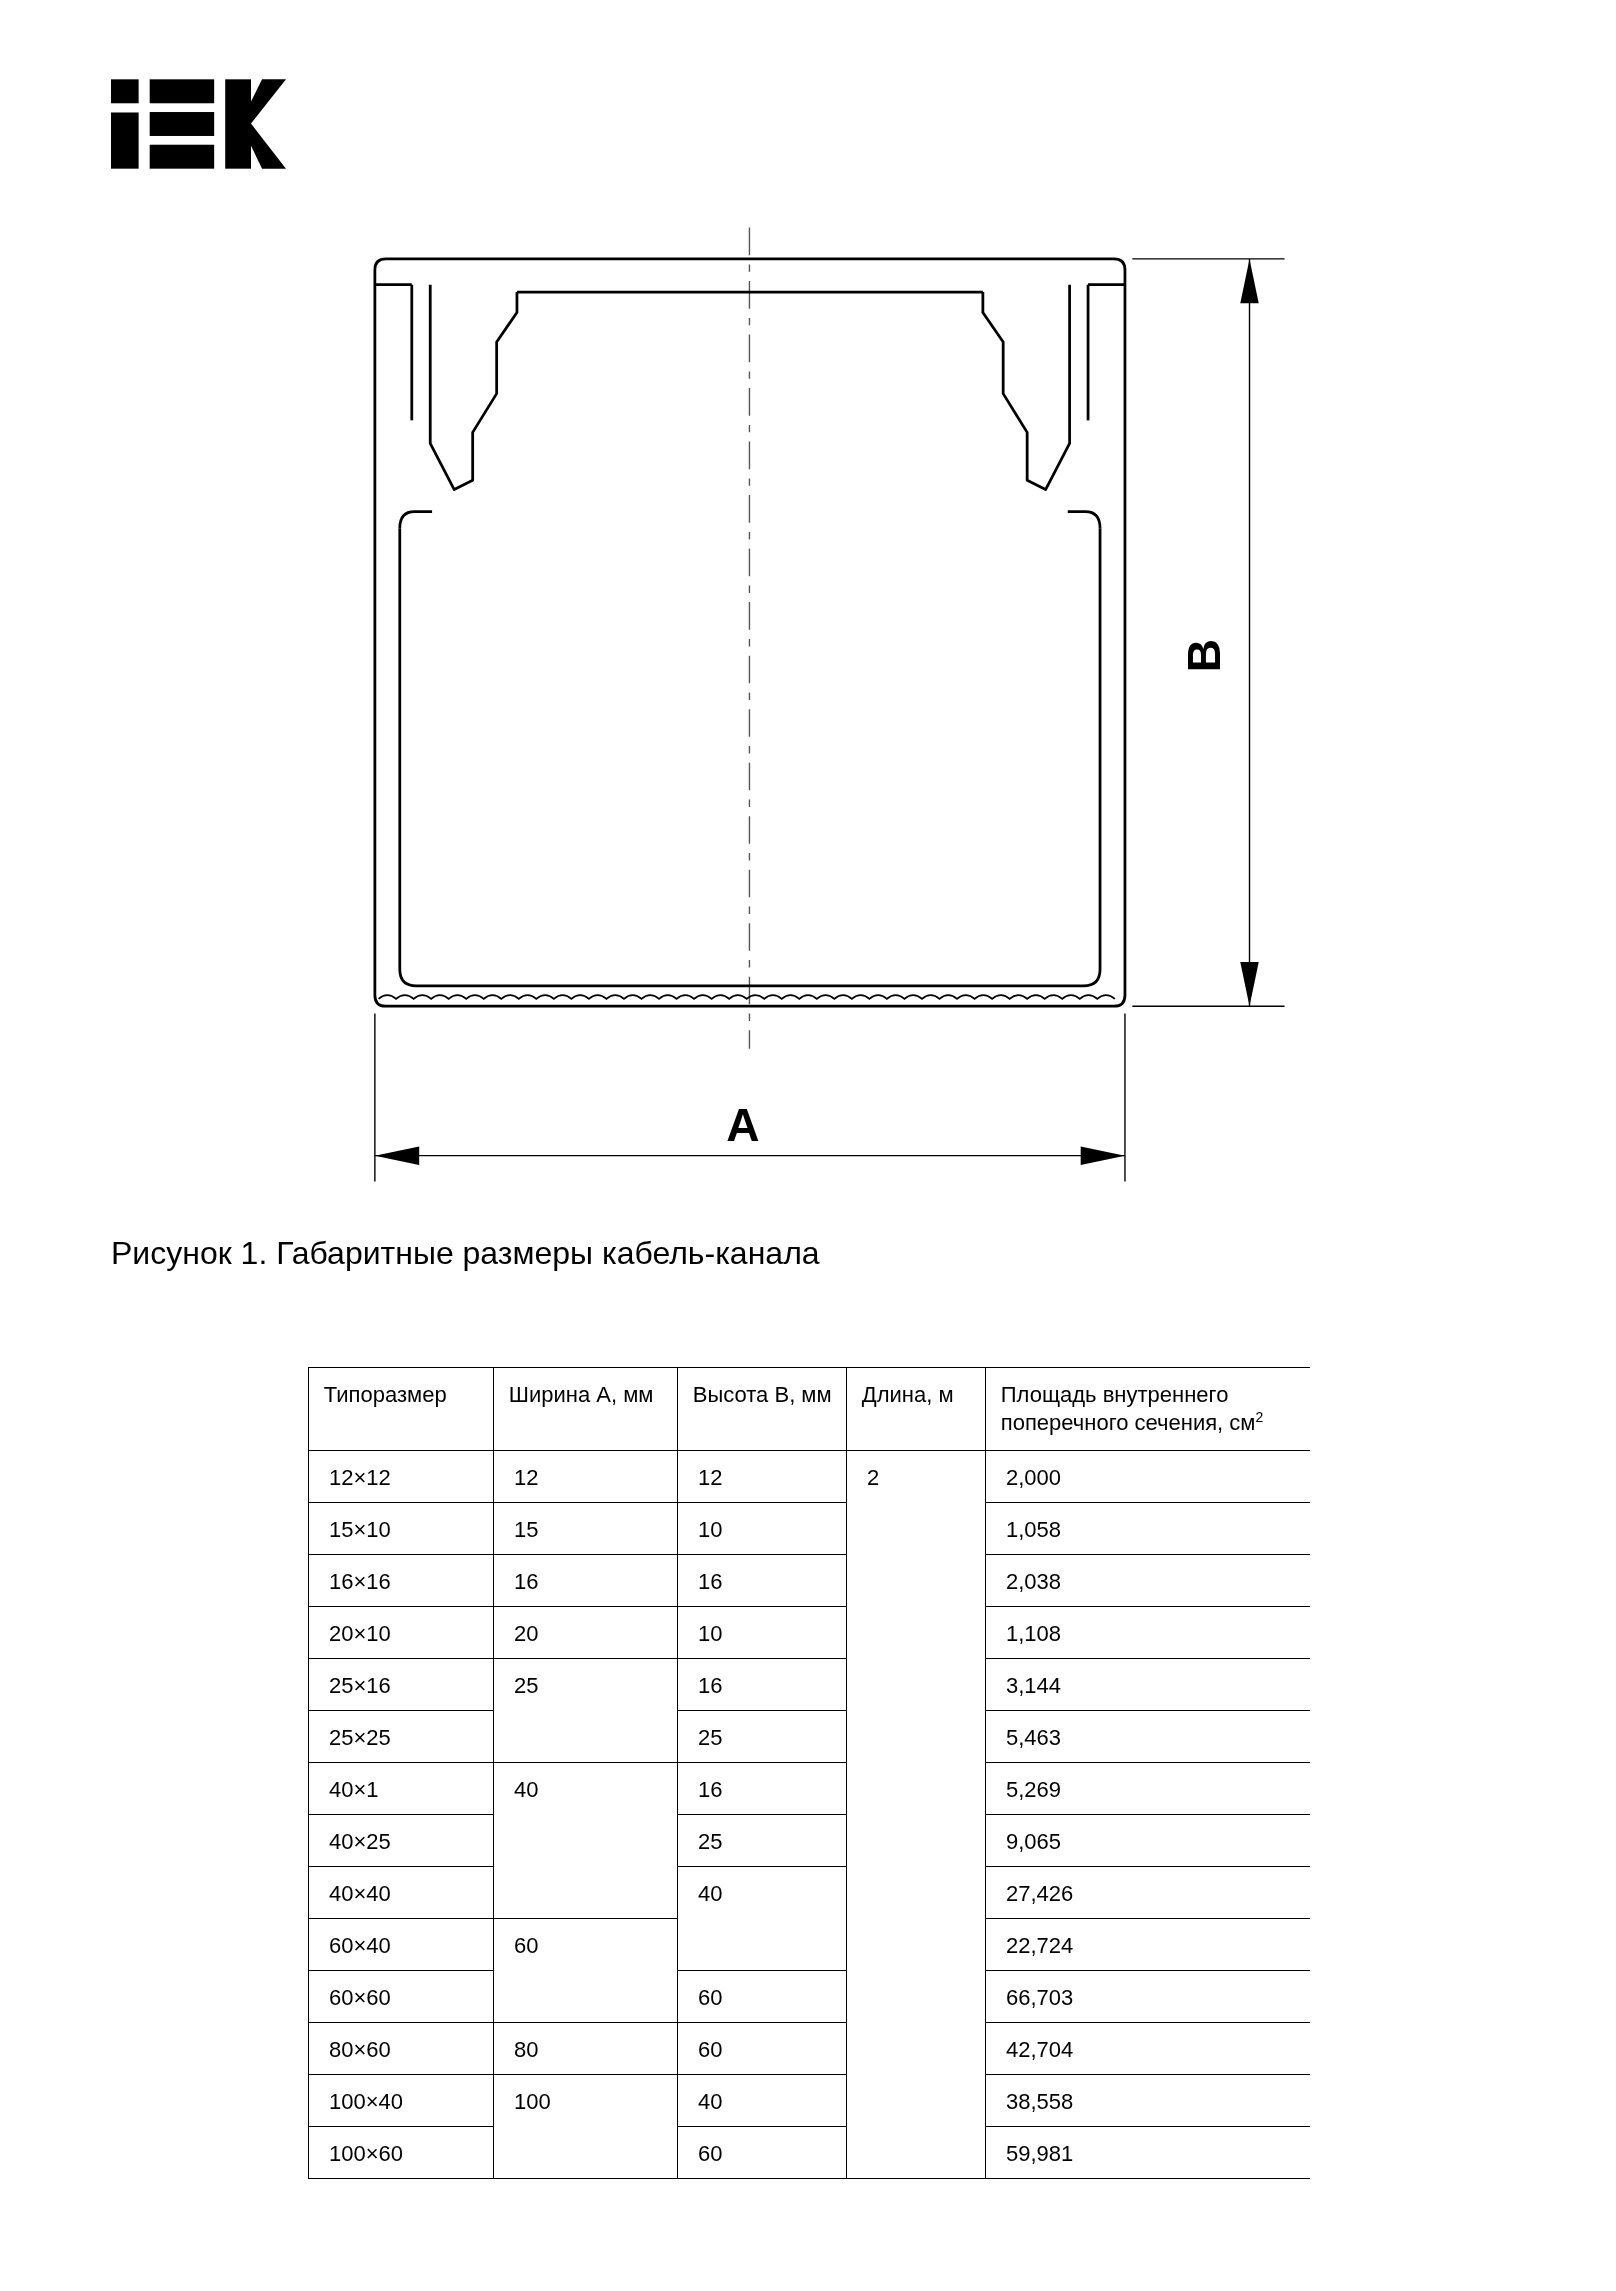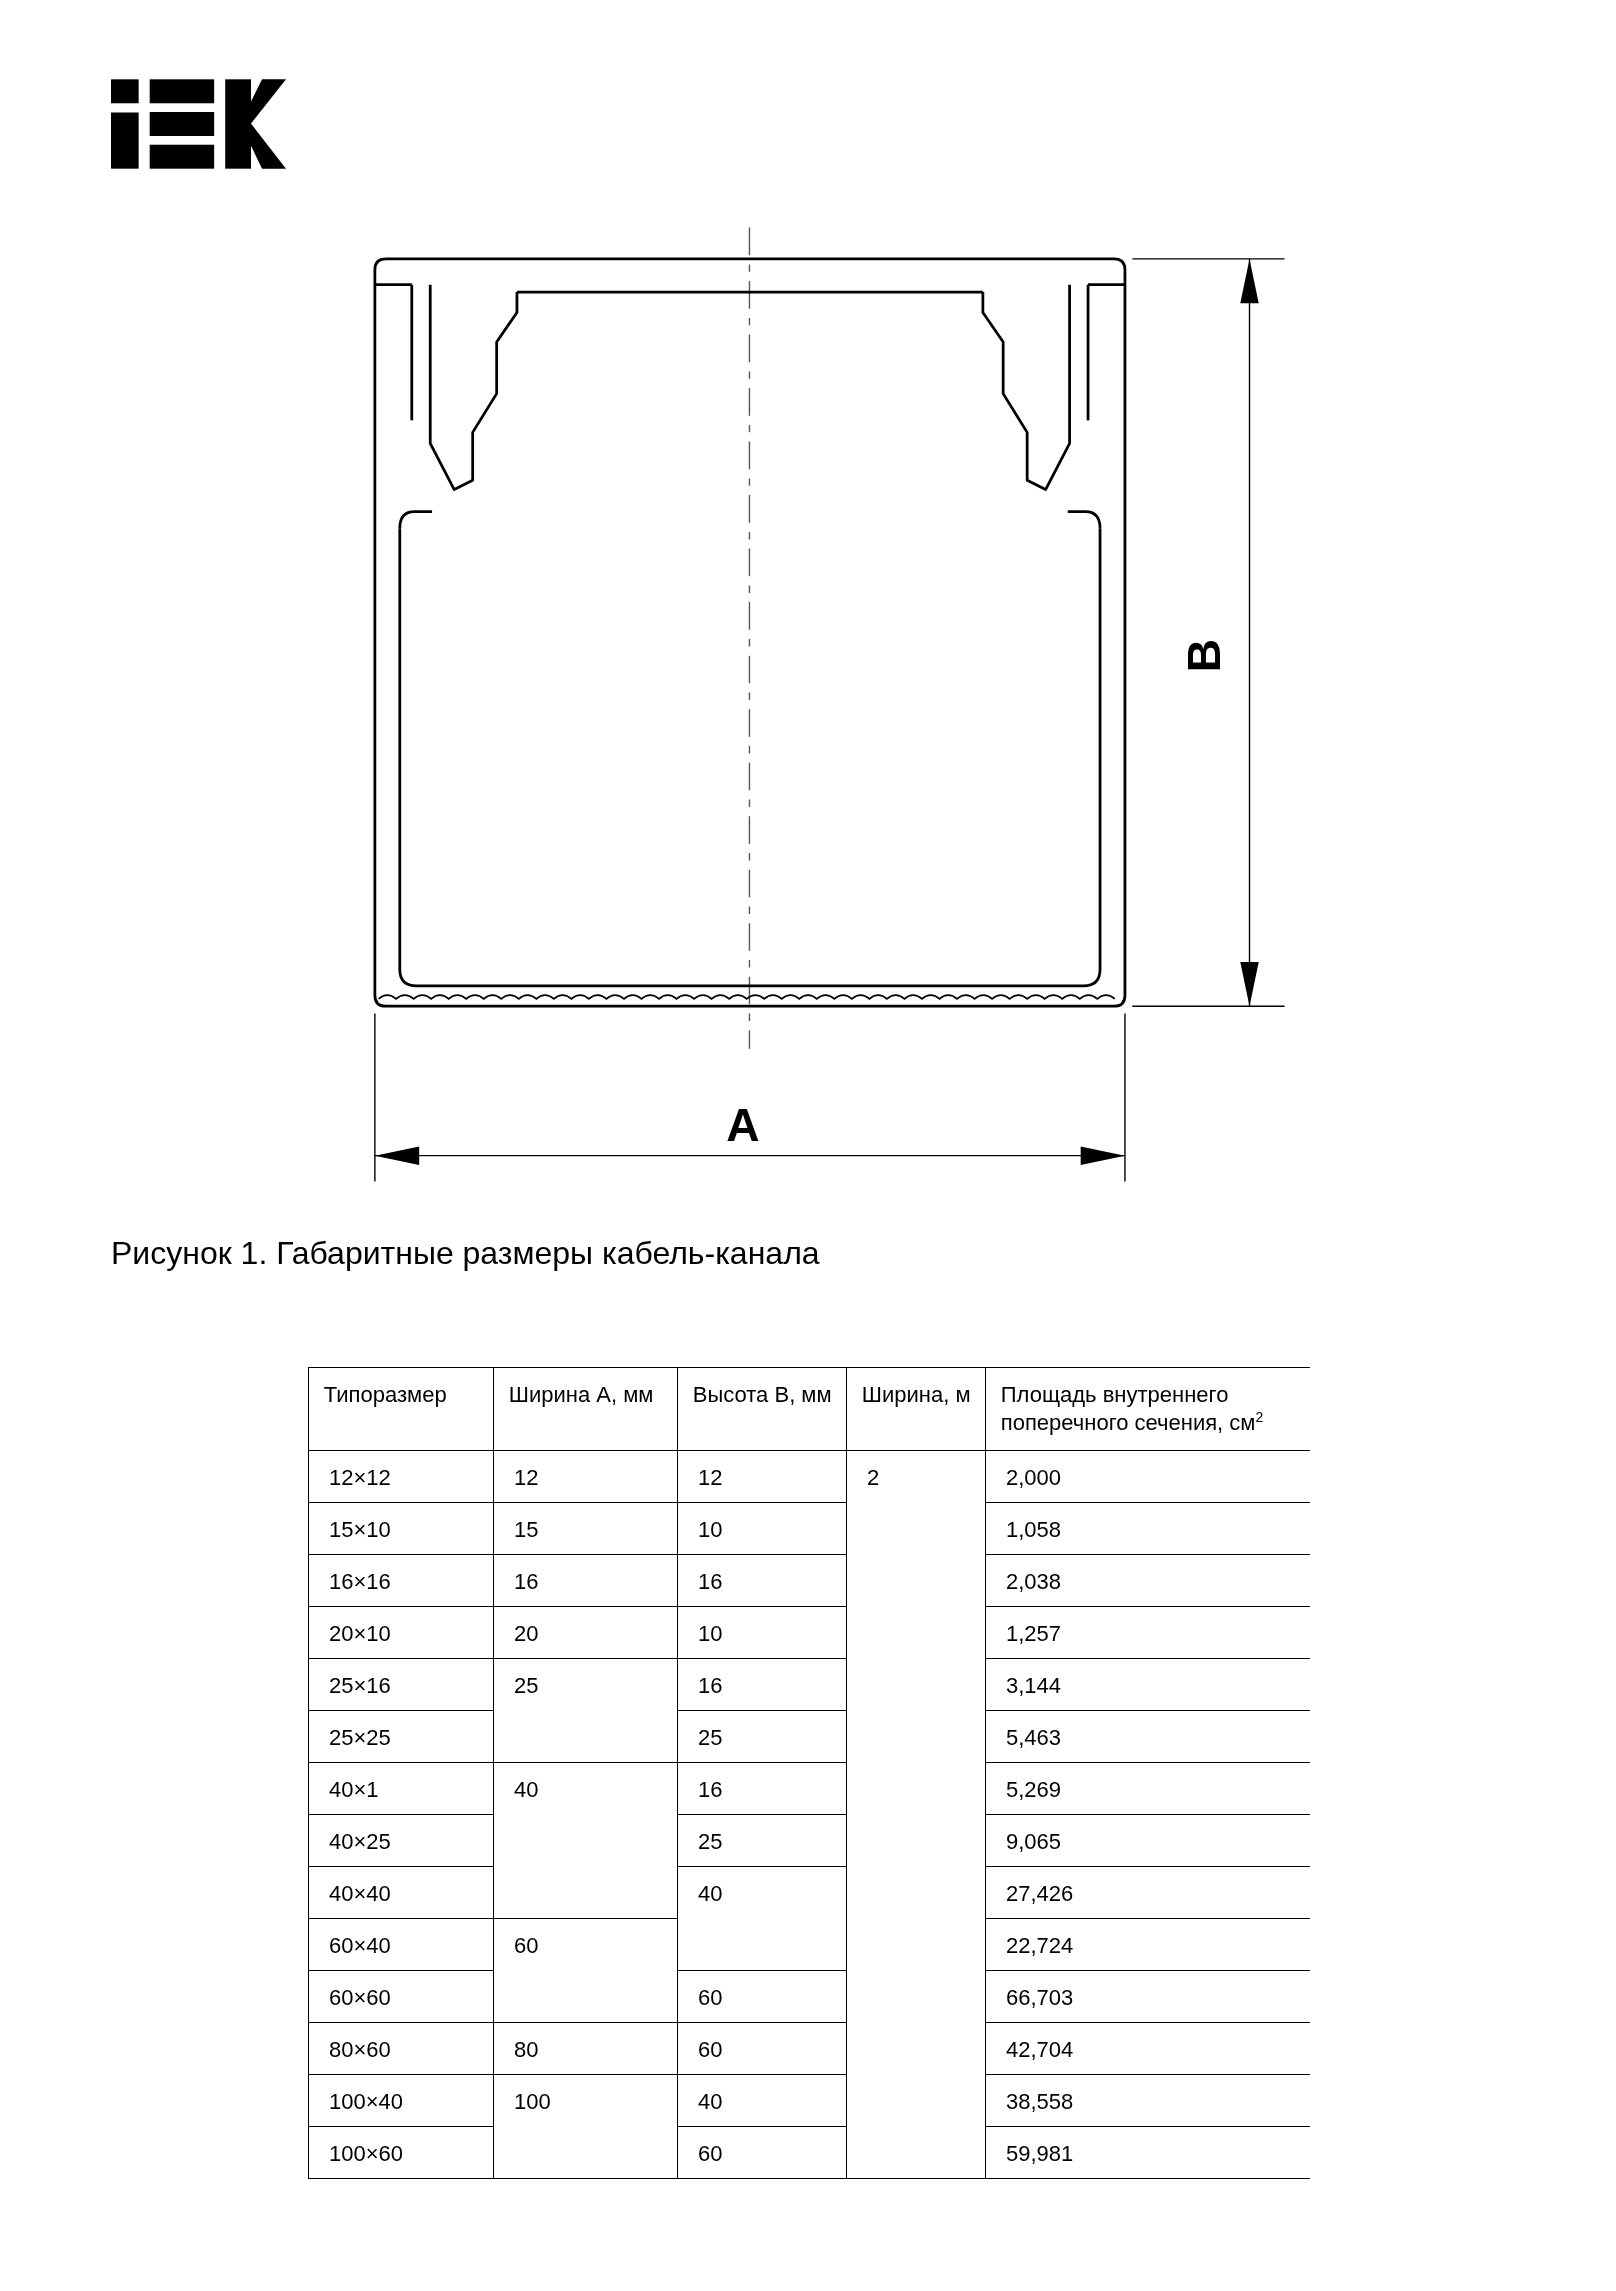--- a/index.html
+++ b/index.html
@@ -98,21 +98,21 @@
       <col style="width:184px">
       <col style="width:169px">
       <col style="width:139px">
       <col style="width:324px">
   </colgroup>
   <thead>
     <tr>
       <th>Типоразмер</th>
       <th>Ширина А, мм</th>
       <th>Высота В, мм</th>
-      <th>Ширина, м</th>
+      <th>Длина, м</th>
       <th><span>Площадь внутреннего поперечного сечения, см</span><sup>2</sup></th>
     </tr>
   </thead>
   <tbody>
     <tr>
       <td>12×12</td>
       <td>12</td>
       <td>12</td>
       <td rowspan="14">2</td>
       <td>2,000</td>
@@ -126,21 +126,21 @@
     <tr>
       <td>16×16</td>
       <td>16</td>
       <td>16</td>
       <td>2,038</td>
     </tr>
     <tr>
       <td>20×10</td>
       <td>20</td>
       <td>10</td>
-      <td>1,257</td>
+      <td>1,108</td>
     </tr>
     <tr>
       <td>25×16</td>
       <td rowspan="2">25</td>
       <td>16</td>
       <td>3,144</td>
     </tr>
     <tr>
       <td>25×25</td>
       <td>25</td>

